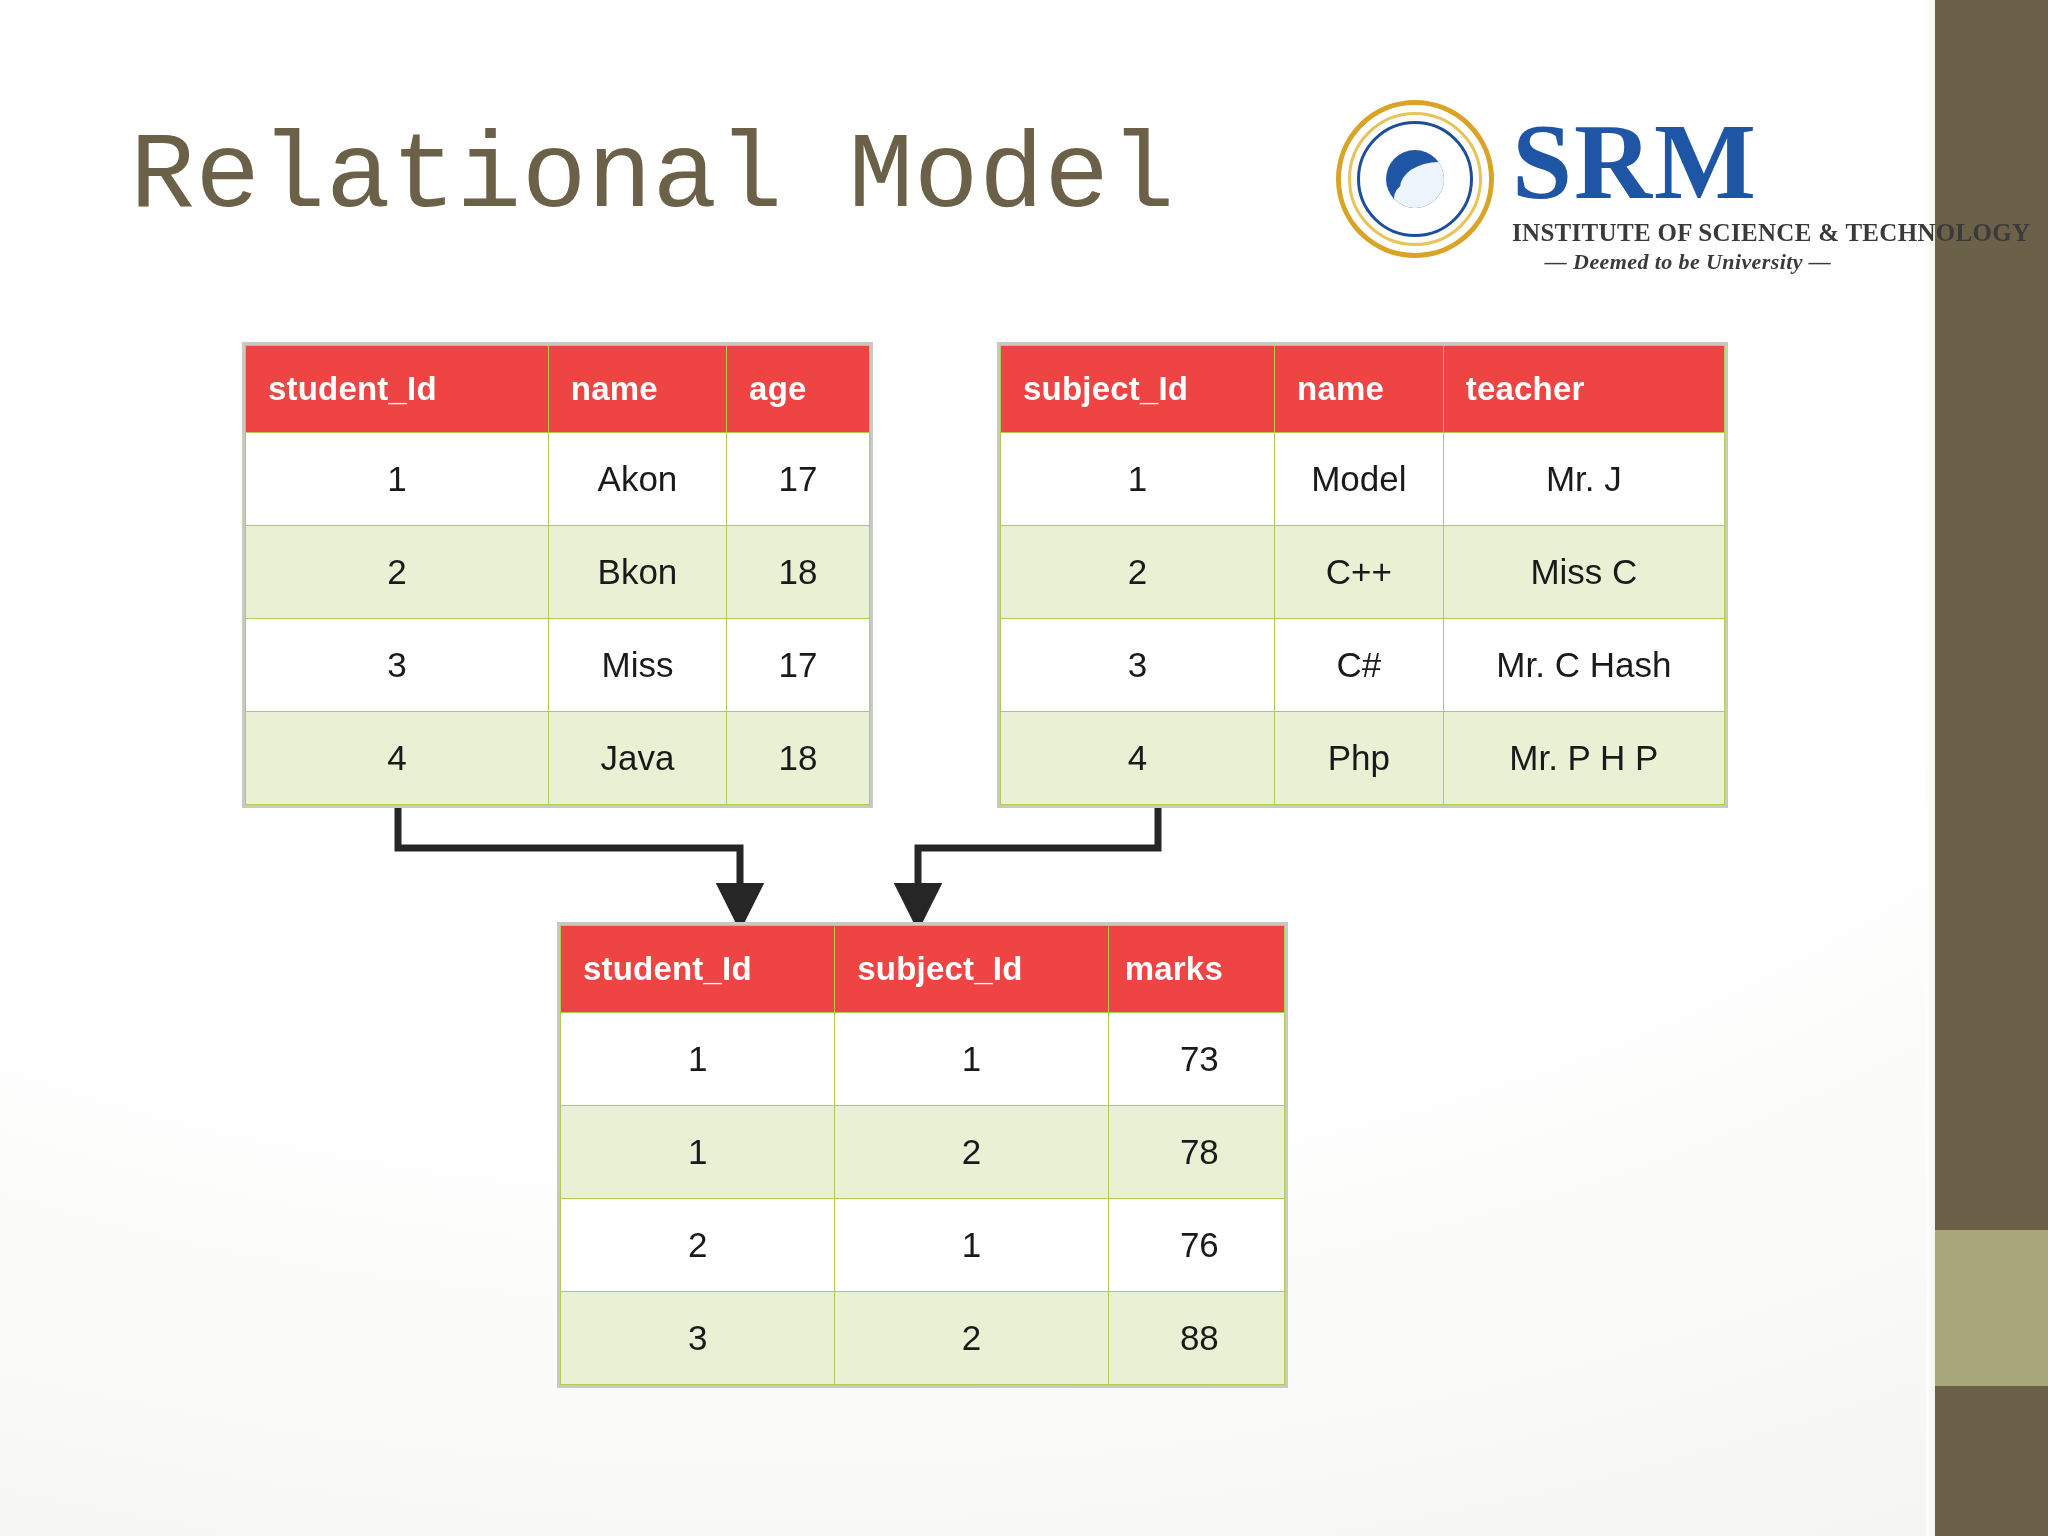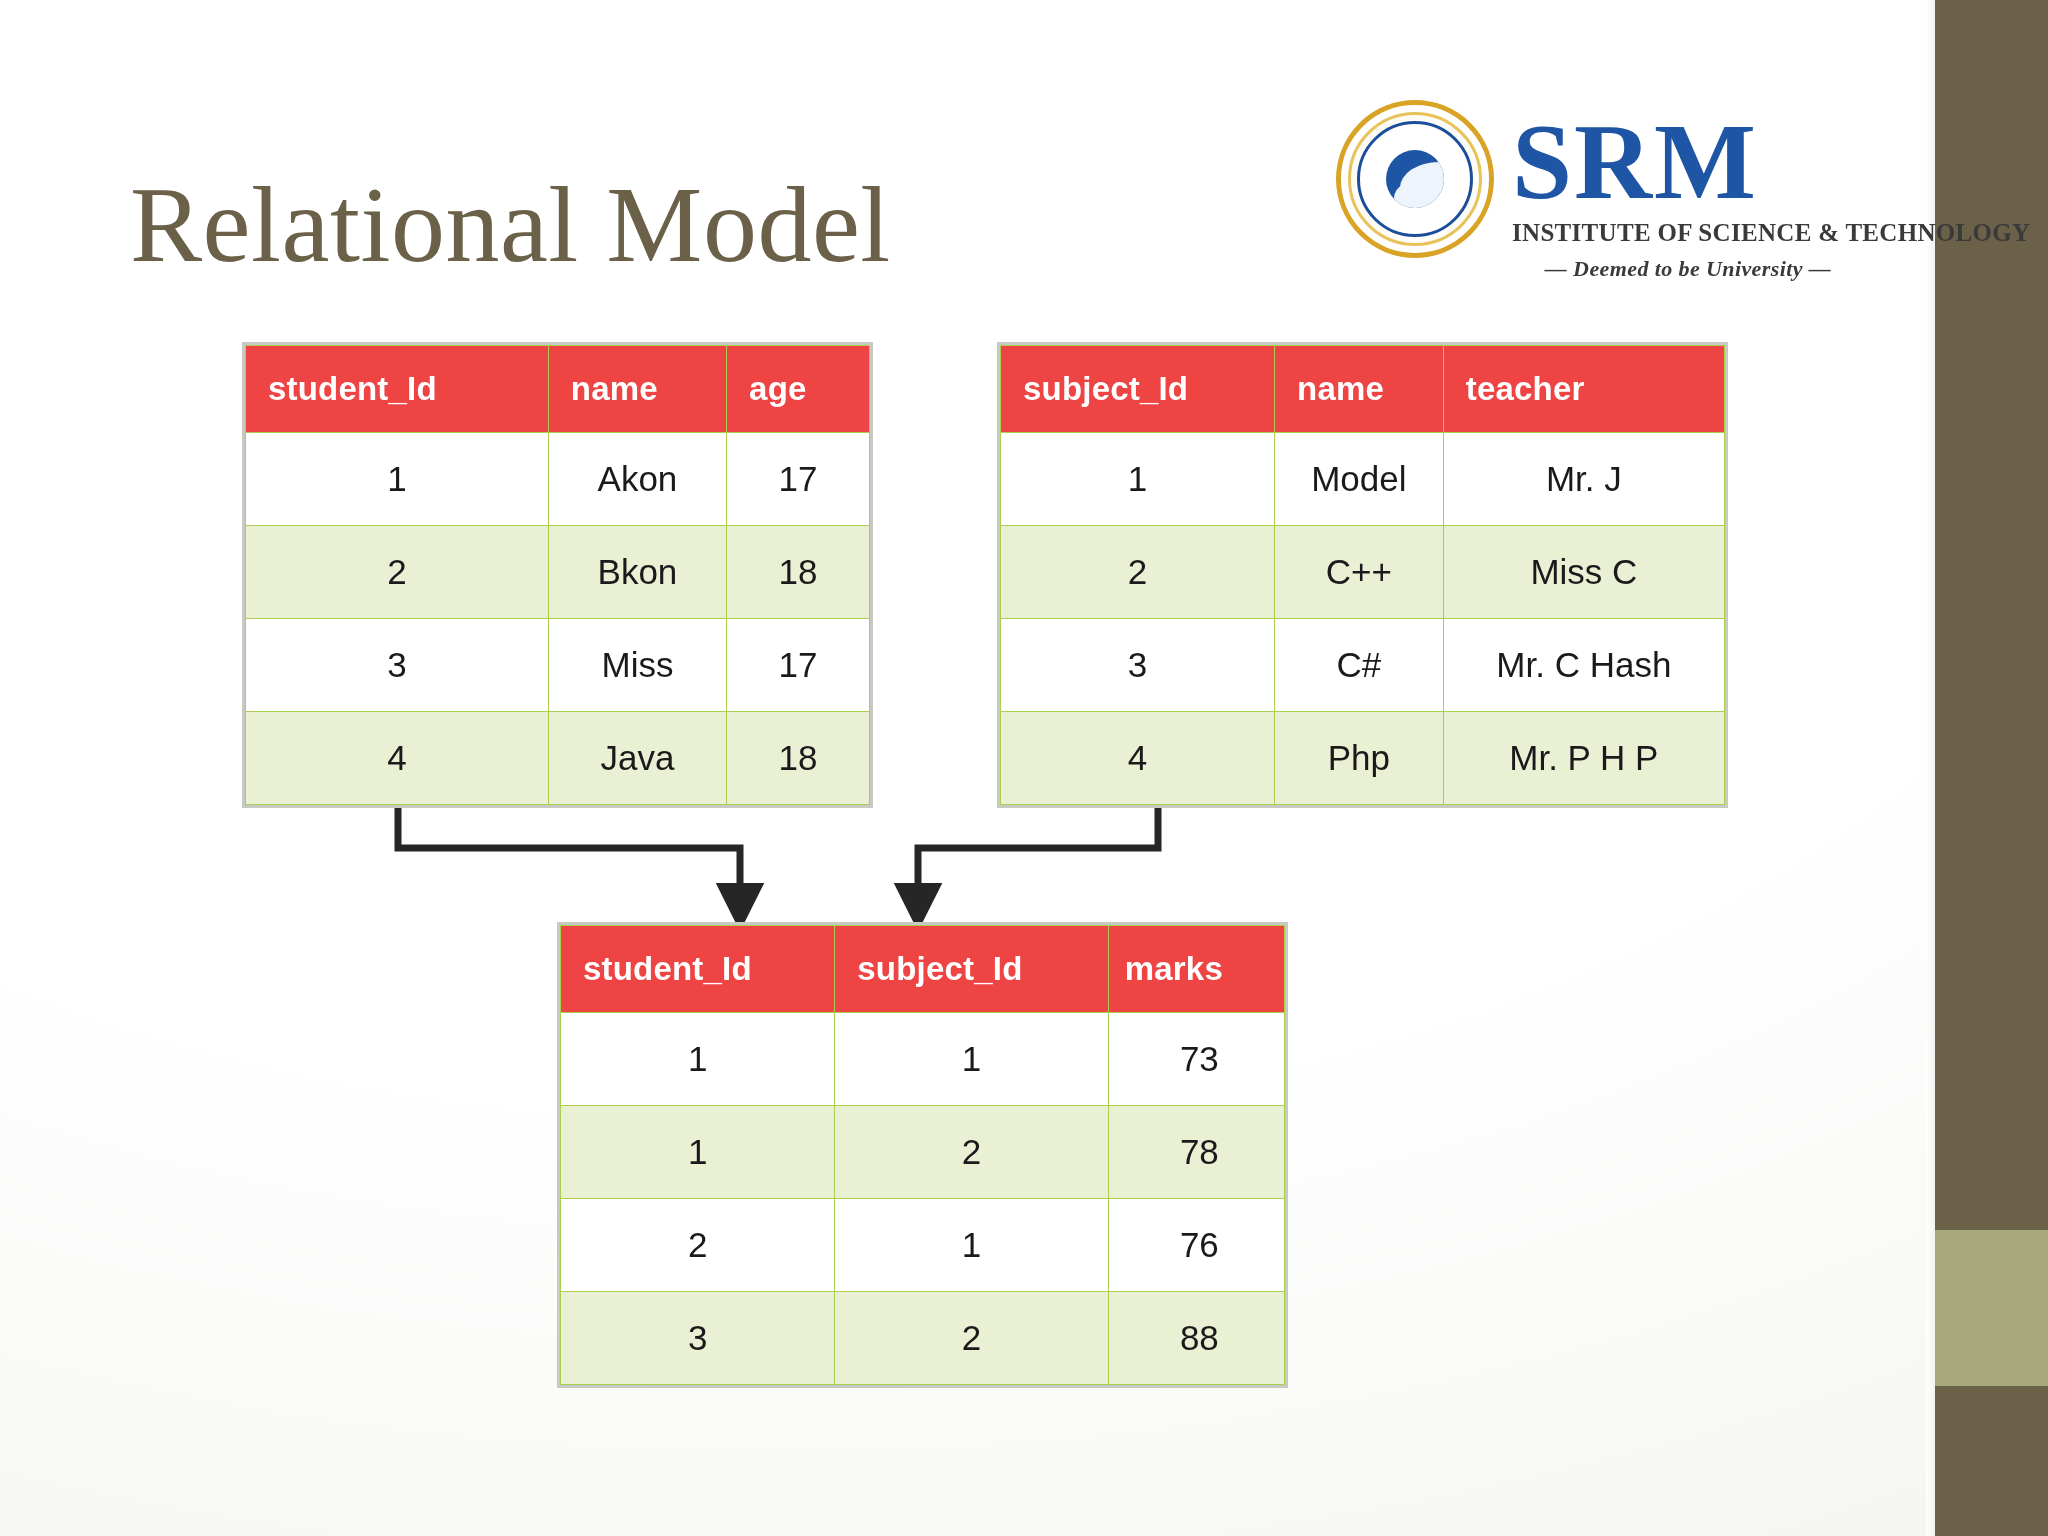--- a/index.html
+++ b/index.html
@@ -24,25 +24,24 @@
   #right-bar .seg-mid{top:1230px;height:156px;background:#A8A87C;}
   #right-bar .seg-bot{top:1386px;height:150px;background:#6B6148;}
   #right-bar .edge{
     position:absolute;left:-9px;top:0;width:9px;height:1536px;
     background:linear-gradient(to right,#ffffff 0%,#f2f2ef 100%);
   }
 
   
   #page-title{
     position:absolute;left:130px;top:118px;
-    font-family:Liberation Serif, serif;
+    font-family:Liberation Mono, monospace;
     font-size:108px;font-weight:400;color:#6B6148;
     letter-spacing:0.5px;white-space:nowrap;
     line-height:1.1;
-    margin-top:48px;
   }
 
   
   #srm-logo{
     position:absolute;left:1336px;top:92px;width:540px;height:180px;
   }
   #srm-seal{
     position:absolute;left:0;top:8px;width:158px;height:158px;border-radius:50%;
     background:#ffffff;
     border:5px solid #D9A326;
@@ -80,21 +79,21 @@
   }
   #srm-sub1{
     font-family:"Liberation Serif", serif;
     font-size:25px;font-weight:700;color:#3A3A3A;
     letter-spacing:0.3px;white-space:nowrap;margin-top:2px;
     transform:scaleY(1.05);transform-origin:left top;
   }
   #srm-sub2{
     font-family:"Liberation Serif", serif;
     font-size:22px;font-style:italic;font-weight:700;color:#3A3A3A;
-    letter-spacing:0.4px;white-space:nowrap;margin-top:10px;text-align:center;
+    letter-spacing:0.4px;white-space:nowrap;margin-top:3px;text-align:center;
     width:352px;
   }
 
   
   .db-table{
     position:absolute;
     border-collapse:collapse;
     background:#ffffff;
     box-shadow:0 0 0 3px #c9c9c4;
     font-size:34px;

